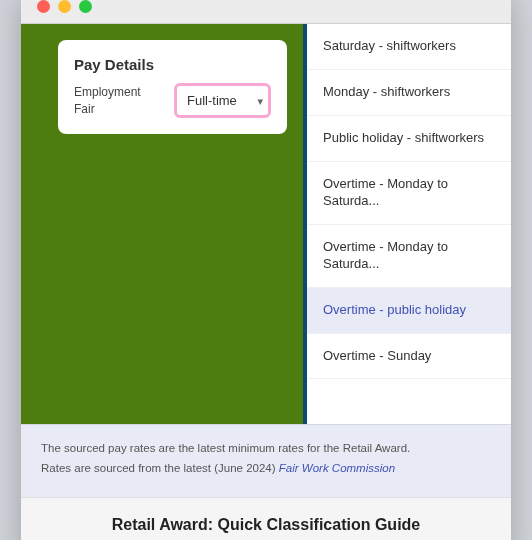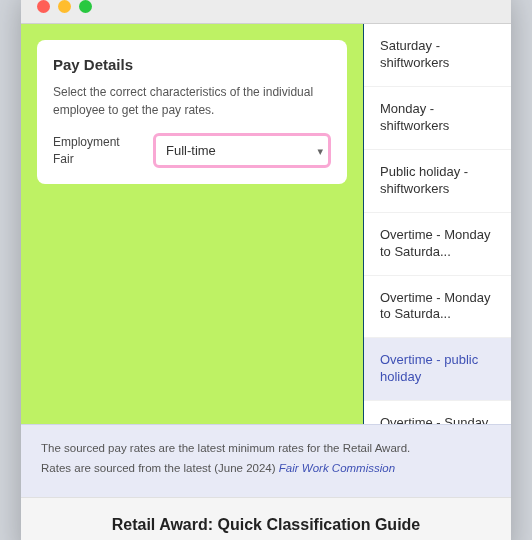--- a/index.html
+++ b/index.html
@@ -34,22 +34,22 @@
     }
     .dot-red { background: #ff5f57; }
     .dot-yellow { background: #ffbd2e; }
     .dot-green { background: #28c840; }
     .window-body {
       display: flex;
       height: 400px;
     }
     
     .left-panel {
-      width: 342px;
-      background: #bef264;
+      width: 282px;
+      background: #4d7c0f;
       padding: 16px;
       display: flex;
       flex-direction: column;
       align-items: flex-end;
     }
     .pay-details-card {
       background: white;
       border-radius: 8px;
       padding: 16px;
       margin-bottom: 16px;
@@ -100,21 +100,21 @@
       top: 50%;
       transform: translateY(-50%);
       pointer-events: none;
       color: #666;
       font-size: 11px;
     }
     
     .right-panel {
       flex: 1;
       background: white;
-      border-left: 1px solid #0c4a6e;
+      border-left: 4px solid #0c4a6e;
       overflow-y: auto;
       display: flex;
       flex-direction: column;
     }
     .menu-item {
       padding: 14px 16px;
       font-size: 13px;
       color: #333;
       border-bottom: 1px solid #f0f0f0;
       cursor: pointer;
@@ -164,21 +164,20 @@
     <div class="dot dot-red"></div>
     <div class="dot dot-yellow"></div>
     <div class="dot dot-green"></div>
   </div>
 
   <div class="window-body">
 
     <div class="left-panel">
       <div class="pay-details-card">
         <div class="pay-details-title">Pay Details</div>
-        <div class="pay-details-desc">Select the correct characteristics of the individual employee to get the pay rates.</div>
         <div class="field-row">
           <div class="field-label">Employment Fair</div>
           <div class="select-wrapper">
             <select>
               <option>Full-time</option>
               <option>Part-time</option>
               <option>Casual</option>
             </select>
             <span class="select-arrow">▾</span>
           </div>

